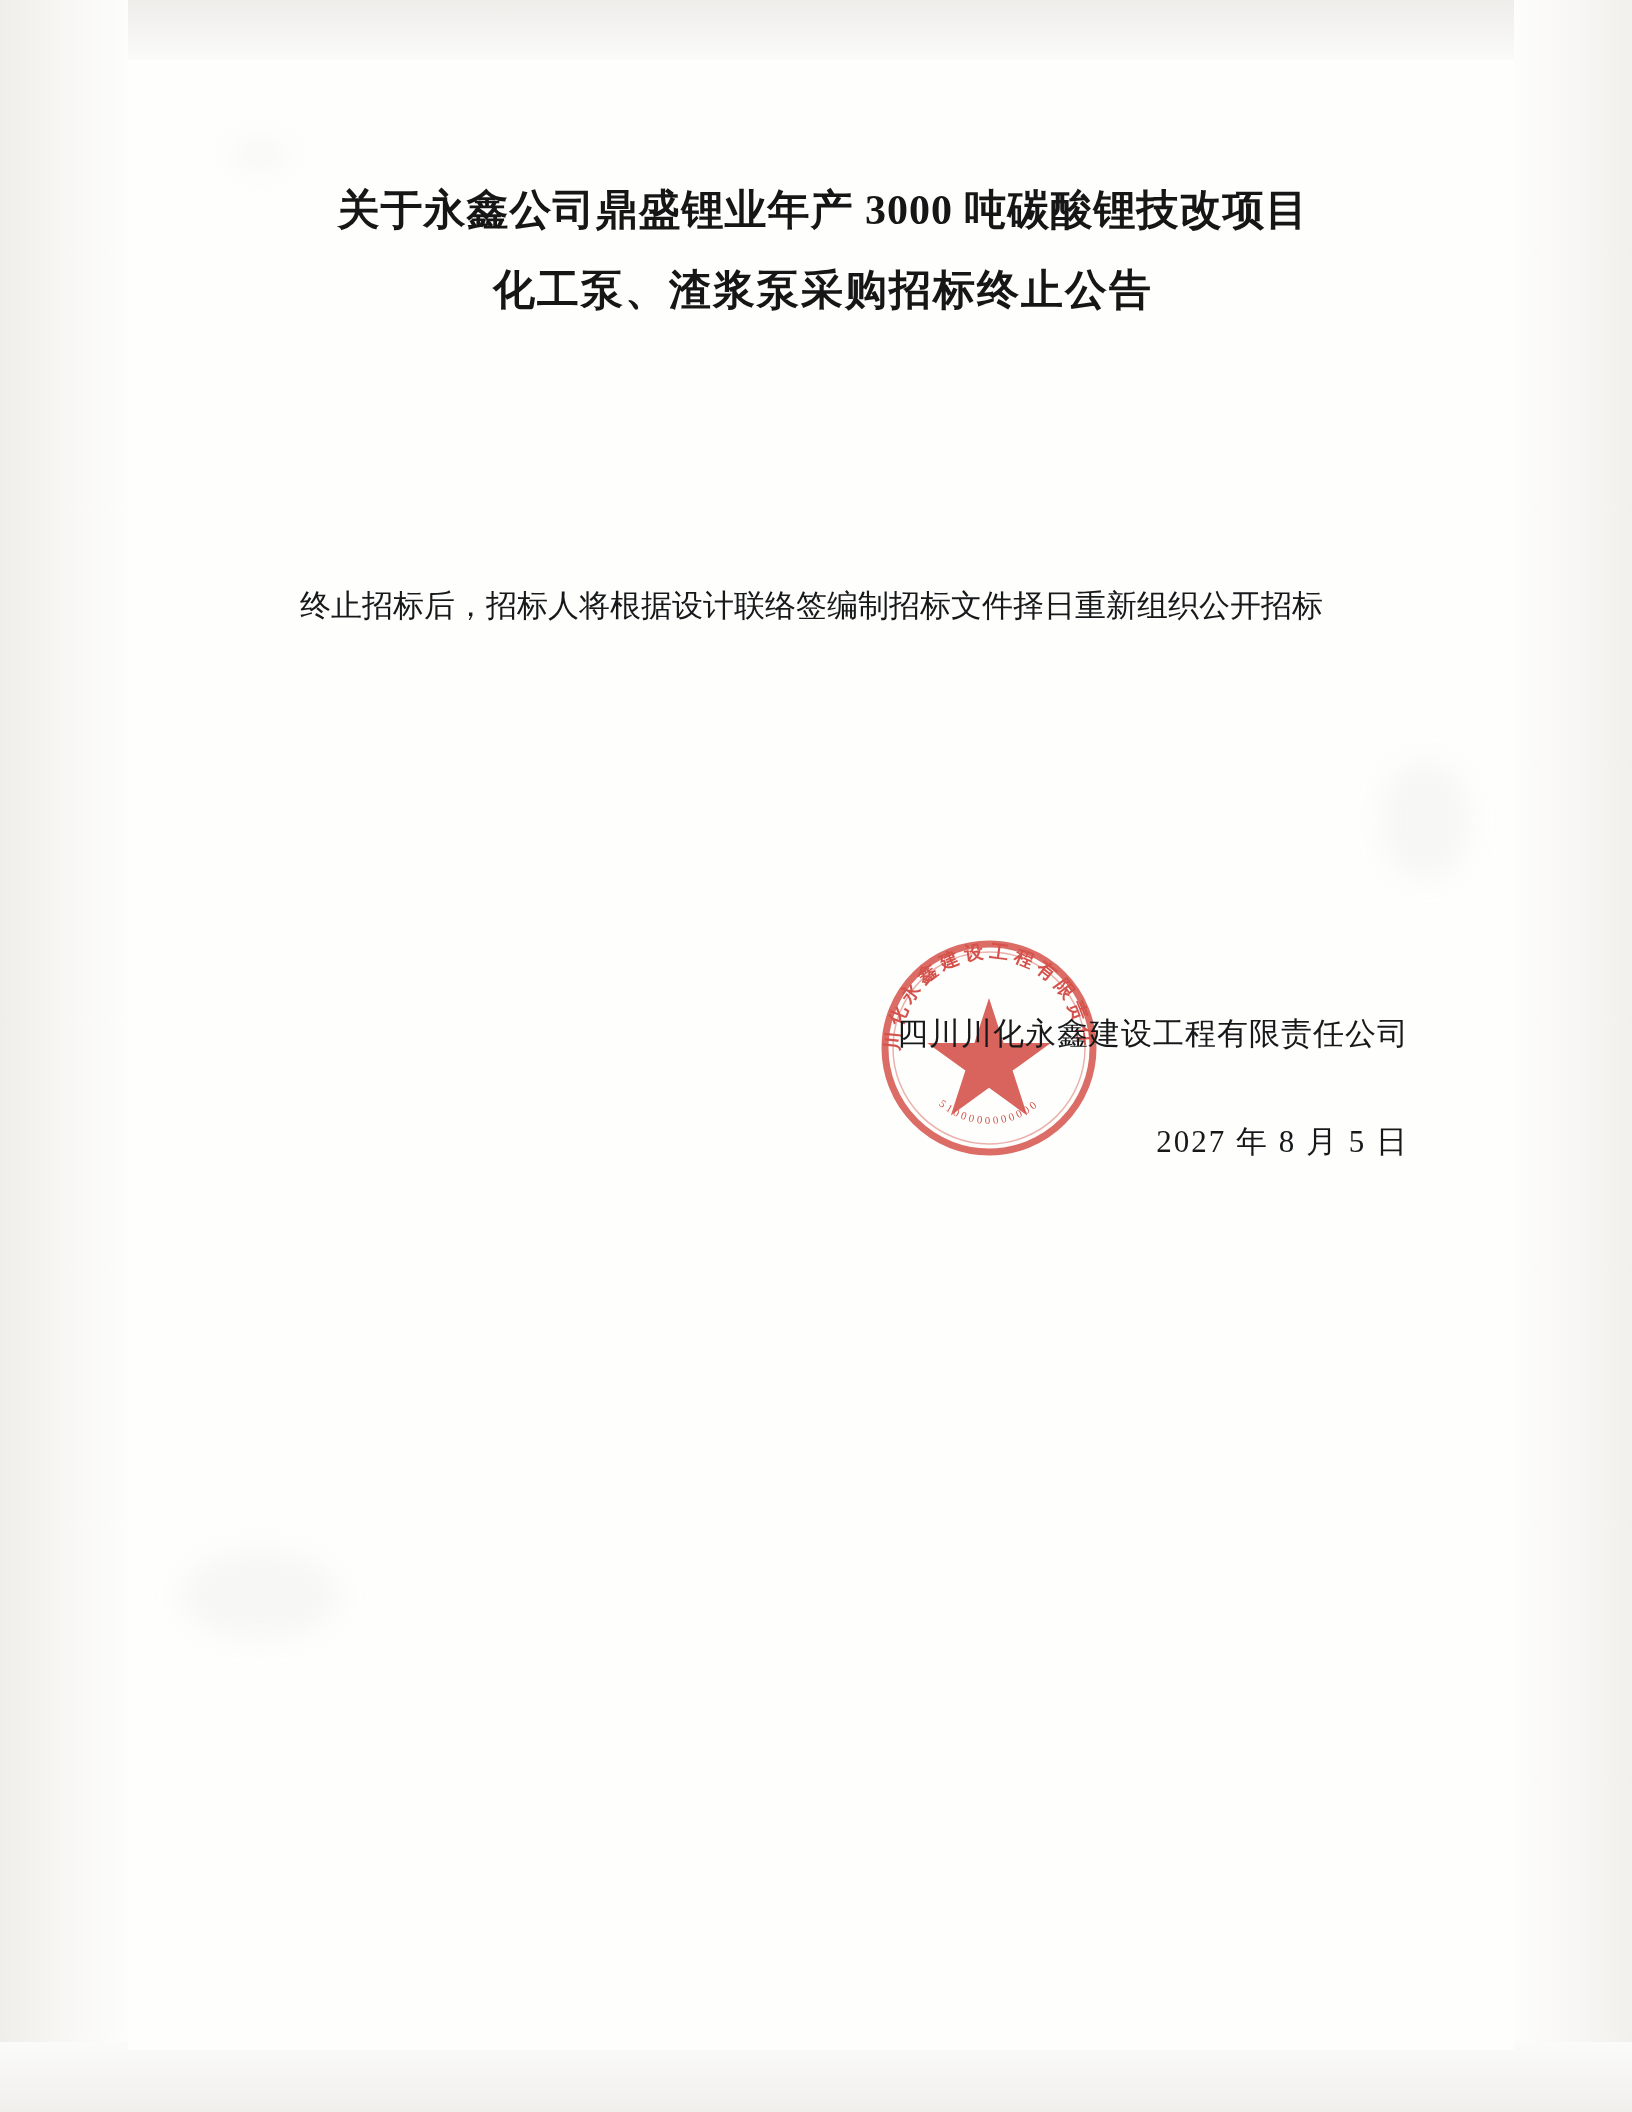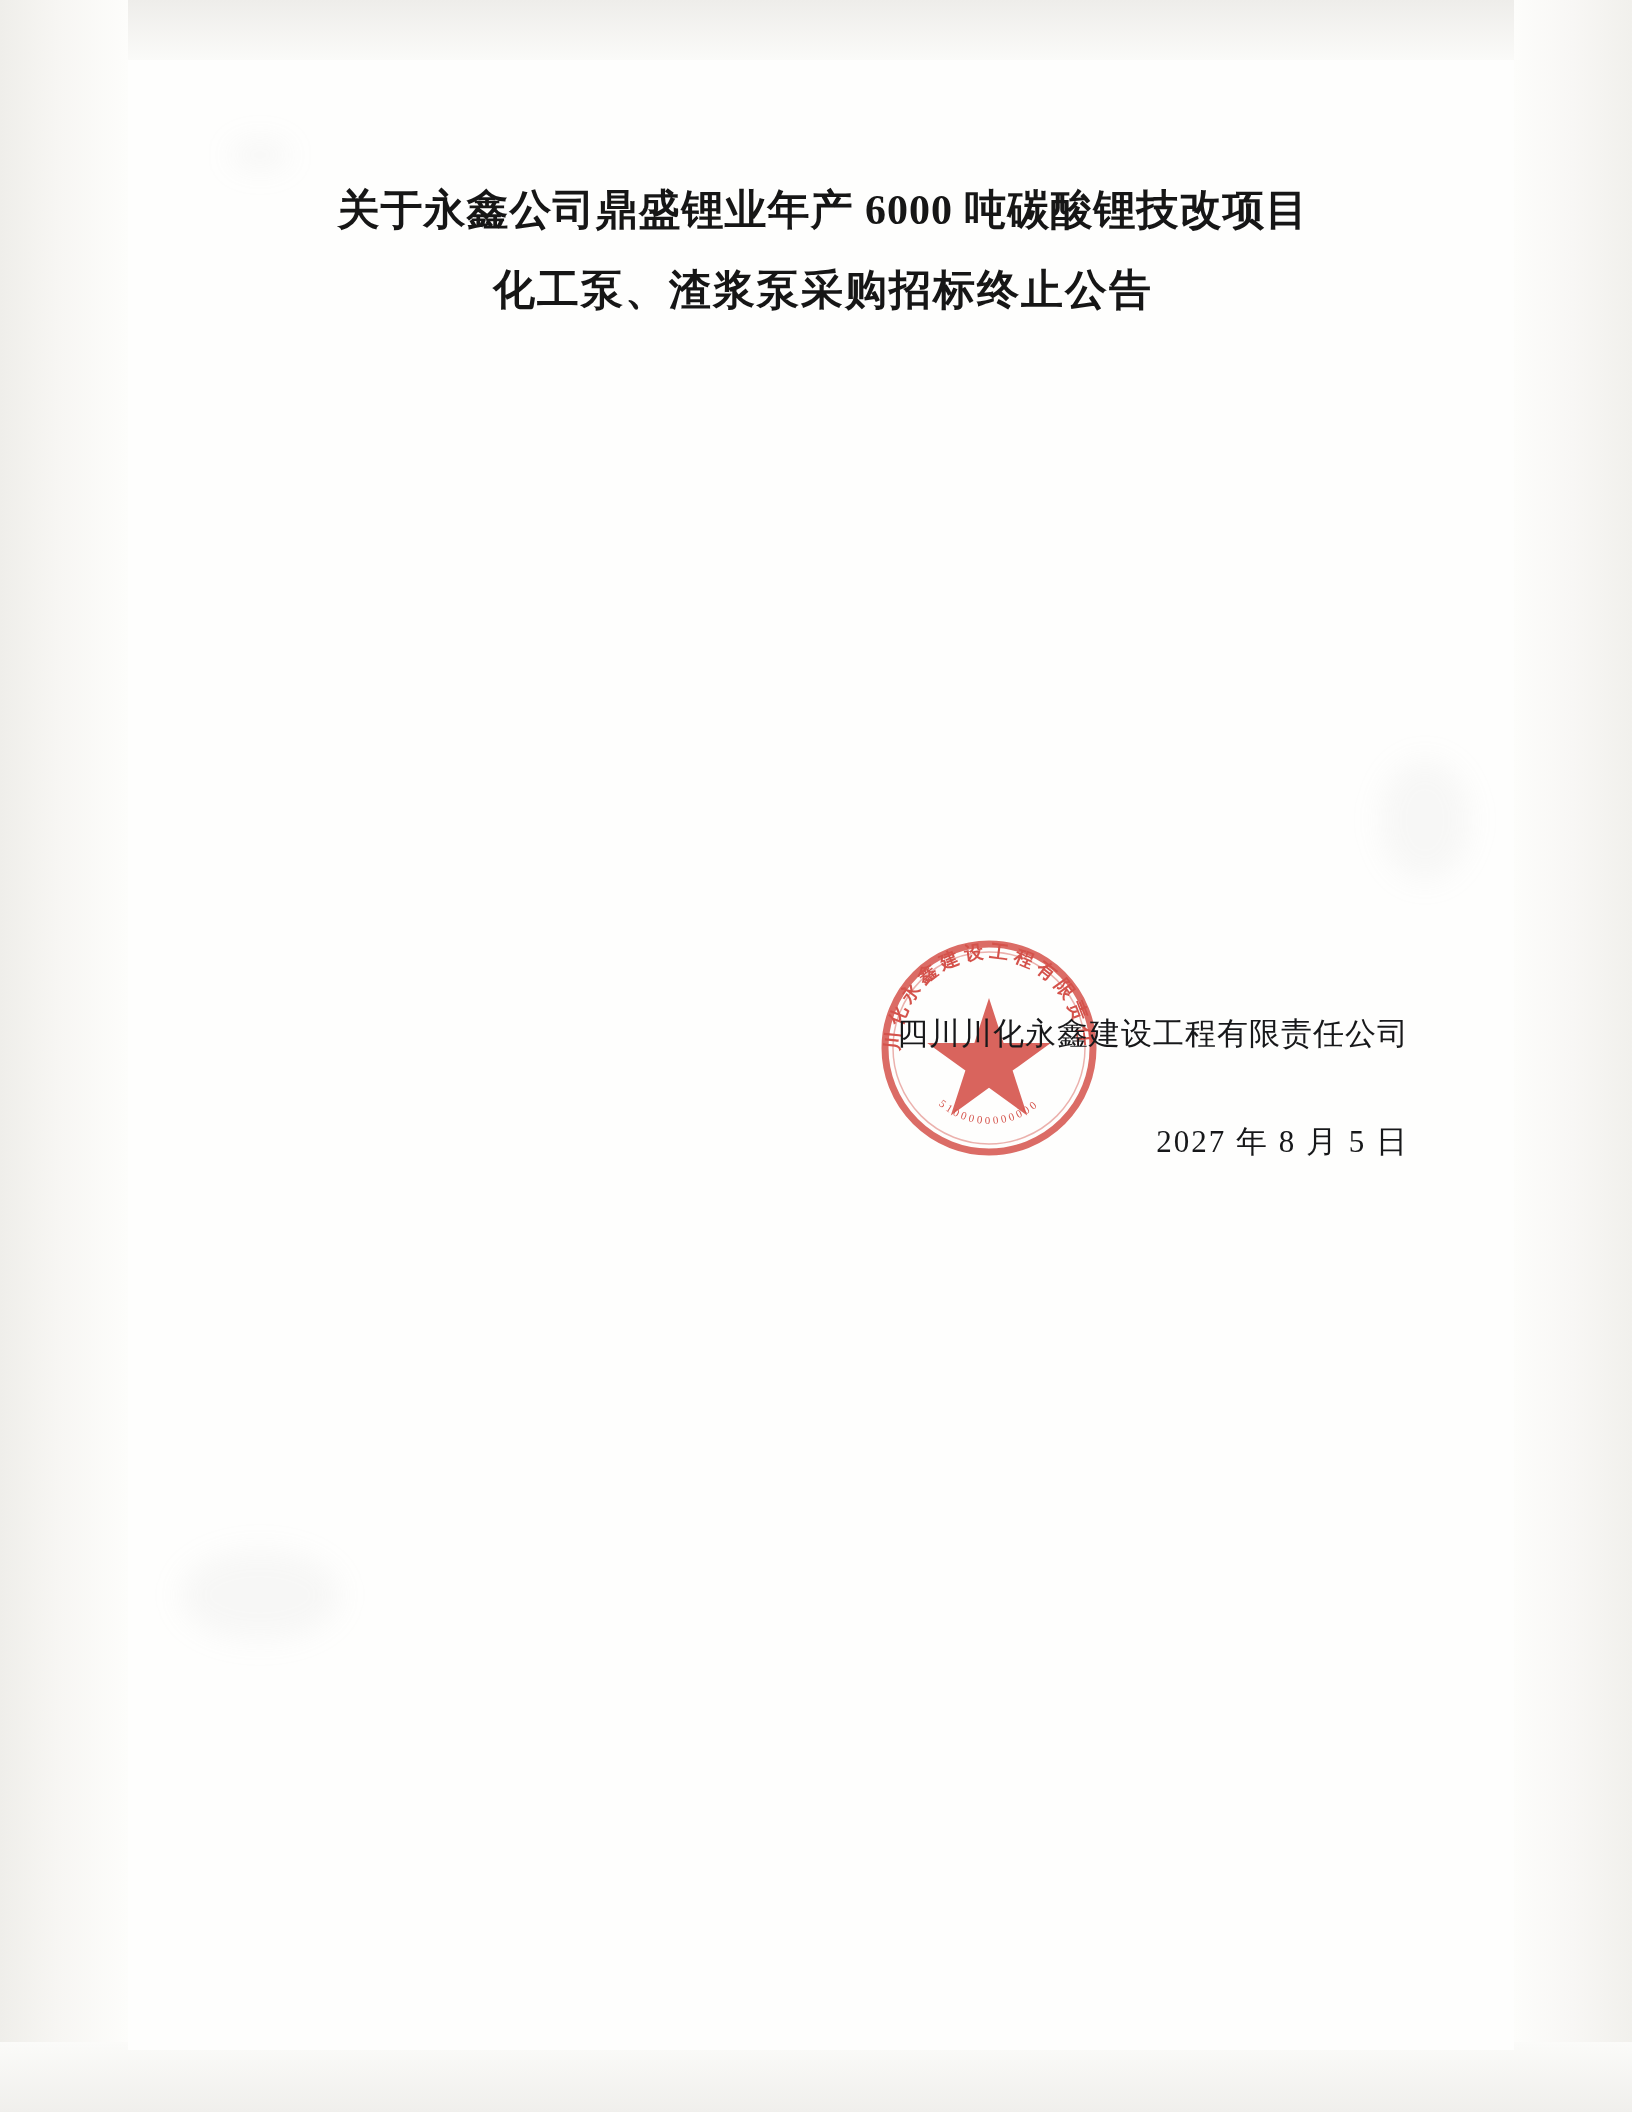--- a/index.html
+++ b/index.html
@@ -154,25 +154,26 @@
   <div class="paper-edge-bottom"></div>
   <div class="sheet"></div>
 
   <div class="smudge" style="left:230px; top:140px; width:60px; height:30px;"></div>
   <div class="smudge" style="left:1380px; top:760px; width:90px; height:120px;"></div>
   <div class="smudge" style="left:180px; top:1550px; width:160px; height:90px;"></div>
 
   <div class="doc-body">
 
     <div class="title">
-      <span class="title-line l1">关于永鑫公司鼎盛锂业年产 6000 吨碳酸锂技改项目</span>
+      <span class="title-line l1">关于永鑫公司鼎盛锂业年产 3000 吨碳酸锂技改项目</span>
       <span class="title-line l2">化工泵、渣浆泵采购招标终止公告</span>
     </div>
 
 
+    <div class="para" id="para-2"><span class="indent"></span><span>终止招标后，招标人将根据设计联络签编制招标文件择日重新组织公开招标</span></div>
 
 
     <div class="seal">
       <svg width="232" height="232" viewBox="0 0 232 232" xmlns="http://www.w3.org/2000/svg">
         <defs>
           <path id="arcTop" d="M 26,116 A 90,90 0 0 1 206,116"></path>
           <path id="arcBottom" d="M 40,116 A 76,76 0 0 0 192,116"></path>
         </defs>
         <circle cx="116" cy="116" r="104" fill="none" stroke="#cf3b33" stroke-width="7" opacity="0.85"></circle>
         <circle cx="116" cy="116" r="96" fill="none" stroke="#cf3b33" stroke-width="1.5" opacity="0.45"></circle>

